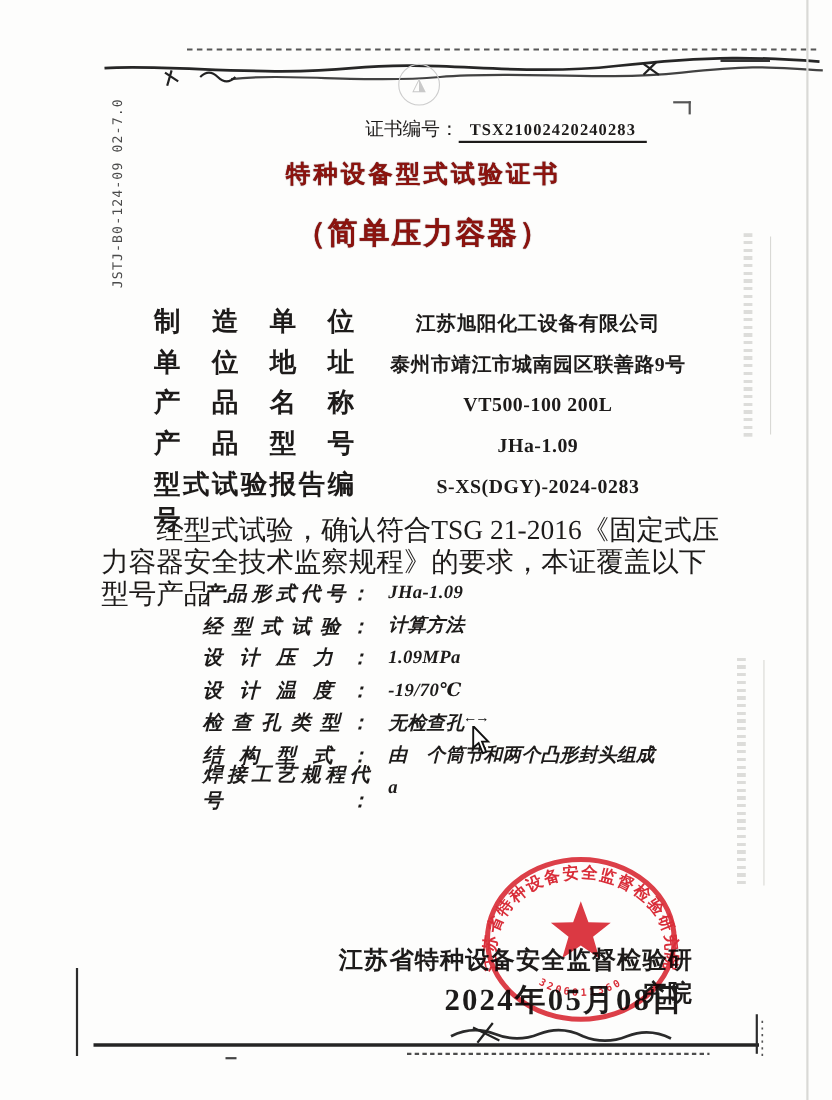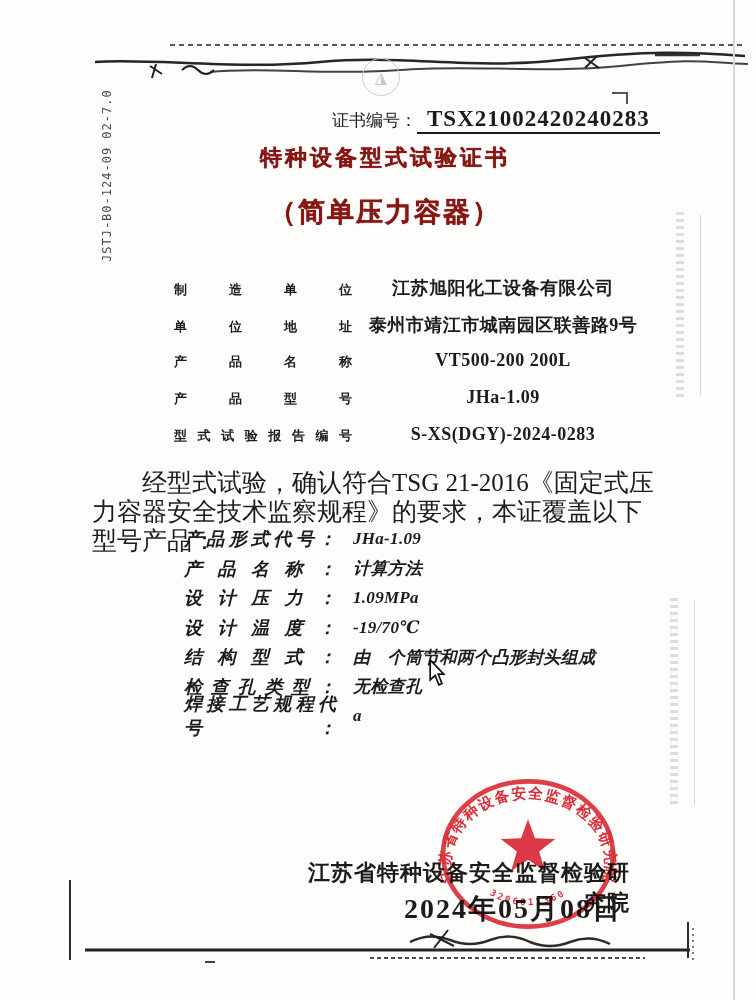--- a/index.html
+++ b/index.html
@@ -20,33 +20,33 @@
   .emblem{left:362px;top:58px;width:36px;height:36px;border:1px solid #cccccc;border-radius:50%;
     display:flex;align-items:center;justify-content:center;color:#c9c9c9;font-size:16px;}
   
   .side-code{
     left:100px;top:262px;transform:rotate(-90deg);transform-origin:left top;
     font-family:"DejaVu Sans Mono","Liberation Mono",monospace;
     font-size:12px;letter-spacing:1px;color:#4a4a4a;white-space:nowrap;
   }
   
   .cert-line{left:332px;top:106px;font-size:17px;white-space:nowrap;}
-  .cert-line .num{font-size:23px;font-weight:bold;letter-spacing:1px;
+  .cert-line .num{font-size:15px;font-weight:bold;letter-spacing:1px;
     border-bottom:2px solid #1d1b1a;padding:0 10px 1px 10px;}
   
   .title{left:85px;top:143px;width:600px;text-align:center;font-size:22px;font-weight:bold;
     letter-spacing:3px;color:#8c130e;text-shadow:0 0 1px #40060a;}
   .subtitle{left:85px;top:194px;width:600px;text-align:center;font-size:27px;font-weight:bold;
     letter-spacing:2px;color:#8c130e;text-shadow:0 0 1px #40060a;}
   
   .fields{left:140px;top:276px;width:500px;}
   .frow{display:flex;margin-bottom:11px;height:26px;align-items:baseline;}
-  .f-label{display:inline-block;width:182px;font-size:13px;font-weight:600;
-    text-align:justify;text-align-last:justify;margin-left:34px;}
-  .f-value{display:inline-block;width:280px;margin-left:14px;text-align:center;
+  .f-label{display:inline-block;width:182px;font-size:24px;font-weight:600;
+    text-align:justify;text-align-last:justify;}
+  .f-value{display:inline-block;width:280px;margin-left:27px;text-align:center;
     font-size:18px;font-weight:600;letter-spacing:.5px;}
   
   .para{left:92px;top:468px;width:566px;font-size:25px;line-height:29px;
     text-indent:2em;font-weight:500;}
   
   .specs{left:184px;top:528px;width:480px;}
   .srow{display:flex;margin-bottom:7.5px;height:22px;align-items:center;font-style:italic;}
   .s-label{display:inline-block;width:152px;font-size:18px;font-weight:600;
     text-align:justify;text-align-last:justify;}
   .s-value{display:inline-block;margin-left:17px;font-size:17px;font-weight:600;
@@ -112,58 +112,58 @@
     <div class="frow">
       <span class="f-label">制造单位</span>
       <span class="f-value">江苏旭阳化工设备有限公司</span>
     </div>
     <div class="frow">
       <span class="f-label">单位地址</span>
       <span class="f-value">泰州市靖江市城南园区联善路9号</span>
     </div>
     <div class="frow">
       <span class="f-label">产品名称</span>
-      <span class="f-value">VT500-200 200L</span>
+      <span class="f-value">VT500-100 200L</span>
     </div>
     <div class="frow">
       <span class="f-label">产品型号</span>
       <span class="f-value">JHa-1.09</span>
     </div>
     <div class="frow">
       <span class="f-label">型式试验报告编号</span>
       <span class="f-value">S-XS(DGY)-2024-0283</span>
     </div>
   </div>
 
   <div class="abs para">经型式试验，确认符合TSG 21-2016《固定式压力容器安全技术监察规程》的要求，本证覆盖以下型号产品：</div>
 
   <div class="abs specs">
     <div class="srow">
       <span class="s-label">产品形式代号：</span>
       <span class="s-value">JHa-1.09</span>
     </div>
     <div class="srow">
-      <span class="s-label">产品名称：</span>
+      <span class="s-label">经型式试验：</span>
       <span class="s-value">计算方法</span>
     </div>
     <div class="srow">
       <span class="s-label">设计压力：</span>
       <span class="s-value">1.09MPa</span>
     </div>
     <div class="srow">
       <span class="s-label">设计温度：</span>
       <span class="s-value">-19/70℃</span>
     </div>
     <div class="srow">
+      <span class="s-label">检查孔类型：</span>
+      <span class="s-value">无检查孔</span>
+    </div>
+    <div class="srow">
       <span class="s-label">结构型式：</span>
       <span class="s-value">由　个筒节和两个凸形封头组成</span>
-    </div>
-    <div class="srow">
-      <span class="s-label">检查孔类型：</span>
-      <span class="s-value">无检查孔</span>
     </div>
     <div class="srow">
       <span class="s-label">焊接工艺规程代号：</span>
       <span class="s-value">a</span>
     </div>
   </div>
 
   <div class="abs cursor-wrap">
     <span class="cursor-arrows">←→</span>
     <svg width="20" height="26" viewBox="0 0 13 21" style="margin-left:6px;">

